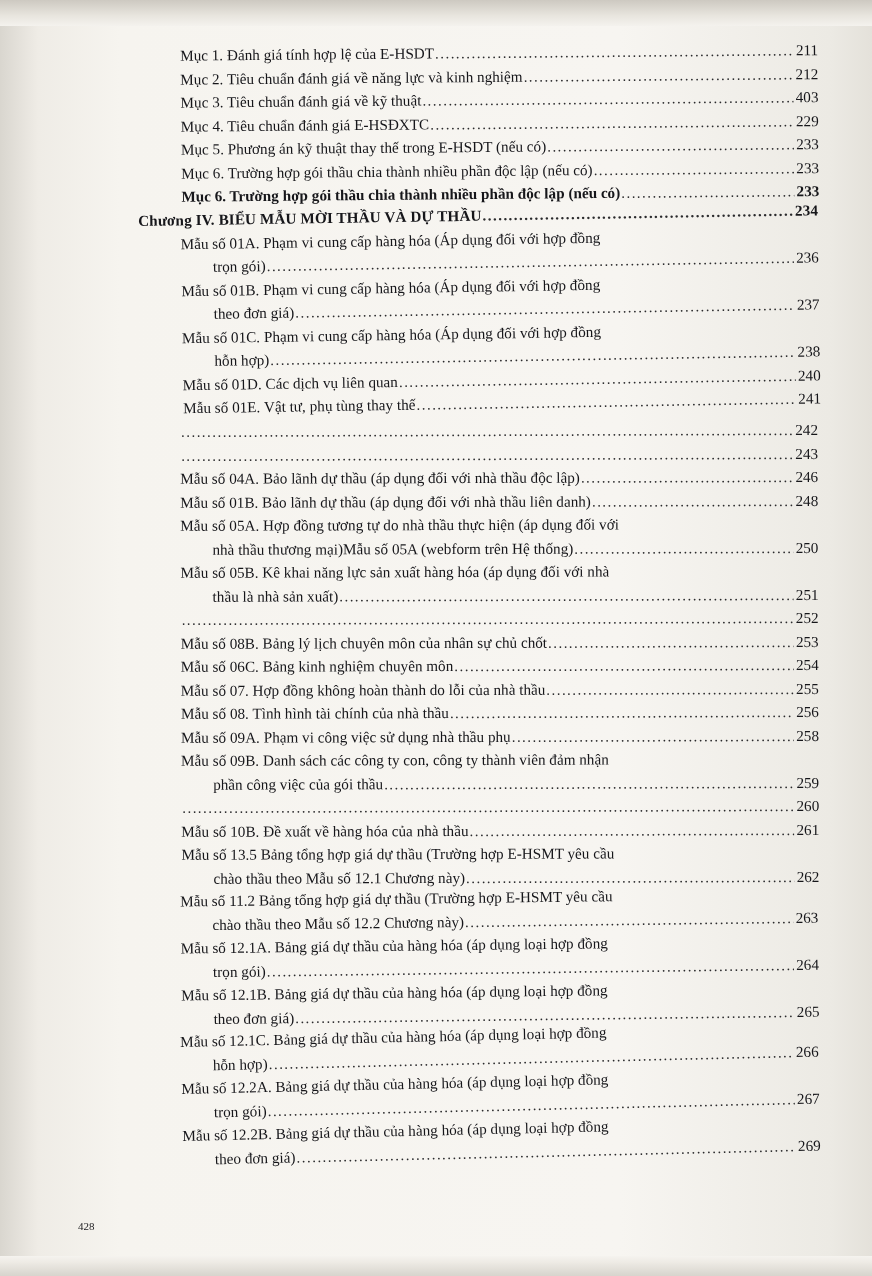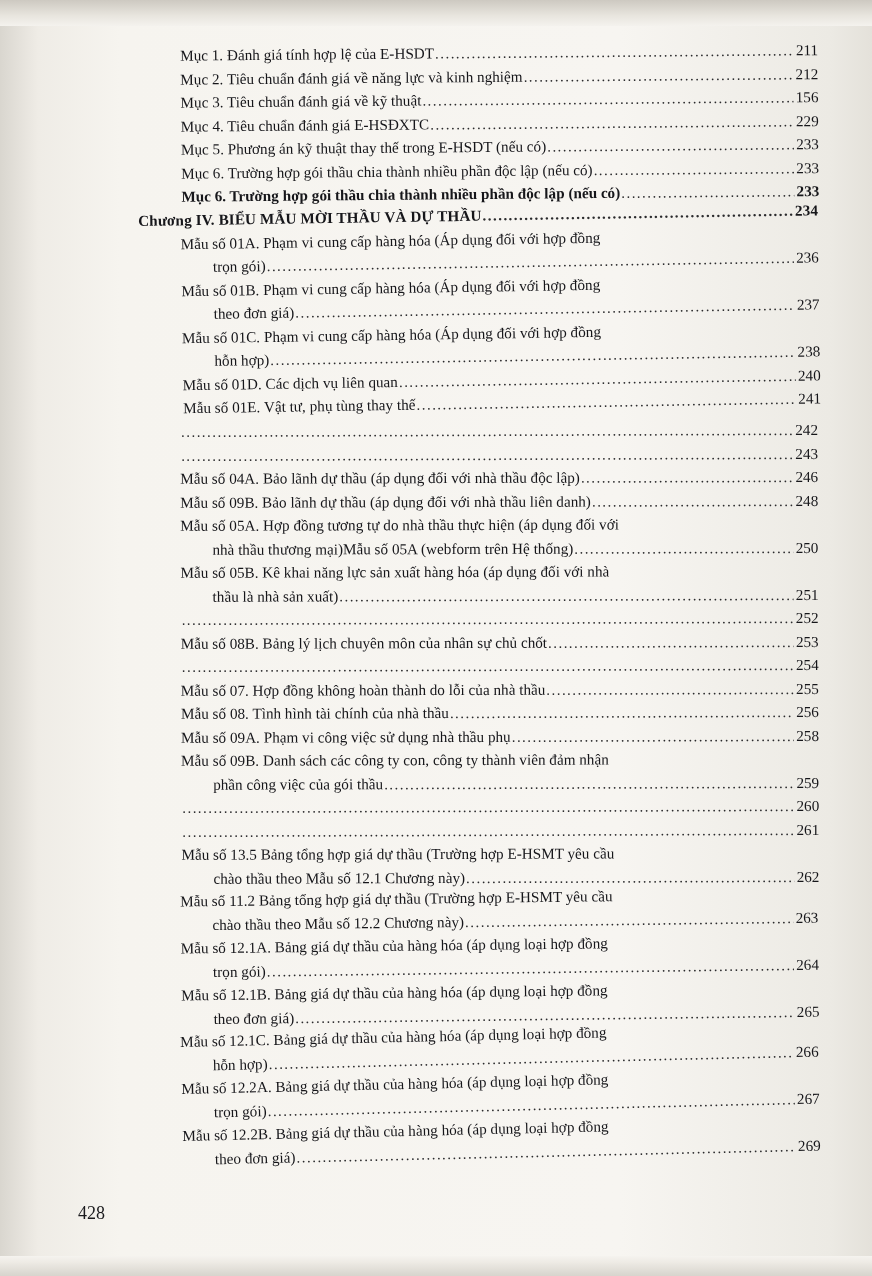--- a/index.html
+++ b/index.html
@@ -82,22 +82,22 @@
     font-weight: bold;
     padding-left: 0;
     letter-spacing: 0.1px;
     display: flex;
     align-items: baseline;
   }
   .bold { font-weight: bold; }
   .folio {
     position: absolute;
     left: 78px;
-    bottom: 52px;
-    font-size: 18px;
+    bottom: 44px;
+    font-size: 11px;
     color: #1b1b1e;
   }
   .grp { position: relative; }
 </style>
 </head>
 <body>
 
 <div class="page">
   <div class="page-shade"></div>
   <div class="top-edge"></div>
@@ -116,21 +116,21 @@
           <div class="row indent1">
             <span class="lbl">Mục 2. Tiêu chuẩn đánh giá về năng lực và kinh nghiệm</span>
             <span class="dots">........................................................................................................................</span>
             <span class="pg">212</span>
           </div>
         </div>
         <div class="toc-line">
           <div class="row indent1">
             <span class="lbl">Mục 3. Tiêu chuẩn đánh giá về kỹ thuật</span>
             <span class="dots">........................................................................................................................</span>
-            <span class="pg">156</span>
+            <span class="pg">403</span>
           </div>
         </div>
         <div class="toc-line">
           <div class="row indent1">
             <span class="lbl">Mục 4. Tiêu chuẩn đánh giá E-HSĐXTC</span>
             <span class="dots">........................................................................................................................</span>
             <span class="pg">229</span>
           </div>
         </div>
         <div class="toc-line">
@@ -229,21 +229,21 @@
         </div>
         <div class="toc-line">
           <div class="row indent1">
             <span class="lbl">Mẫu số 04A. Bảo lãnh dự thầu (áp dụng đối với nhà thầu độc lập)</span>
             <span class="dots">........................................................................................................................</span>
             <span class="pg">246</span>
           </div>
         </div>
         <div class="toc-line">
           <div class="row indent1">
-            <span class="lbl">Mẫu số 09B. Bảo lãnh dự thầu (áp dụng đối với nhà thầu liên danh)</span>
+            <span class="lbl">Mẫu số 01B. Bảo lãnh dự thầu (áp dụng đối với nhà thầu liên danh)</span>
             <span class="dots">........................................................................................................................</span>
             <span class="pg">248</span>
           </div>
         </div>
         <div class="toc-line">
           <div class="row indent1">
             <span class="lbl">Mẫu số 05A. Hợp đồng tương tự do nhà thầu thực hiện (áp dụng đối với</span>
           </div>
         </div>
         <div class="toc-line">
@@ -273,20 +273,21 @@
         </div>
         <div class="toc-line">
           <div class="row indent1">
             <span class="lbl">Mẫu số 08B. Bảng lý lịch chuyên môn của nhân sự chủ chốt</span>
             <span class="dots">........................................................................................................................</span>
             <span class="pg">253</span>
           </div>
         </div>
         <div class="toc-line">
           <div class="row indent1">
+            <span class="lbl">Mẫu số 06C. Bảng kinh nghiệm chuyên môn</span>
             <span class="dots">........................................................................................................................</span>
             <span class="pg">254</span>
           </div>
         </div>
         <div class="toc-line">
           <div class="row indent1">
             <span class="lbl">Mẫu số 07. Hợp đồng không hoàn thành do lỗi của nhà thầu</span>
             <span class="dots">........................................................................................................................</span>
             <span class="pg">255</span>
           </div>
@@ -318,20 +319,21 @@
           </div>
         </div>
         <div class="toc-line">
           <div class="row indent1">
             <span class="dots">........................................................................................................................</span>
             <span class="pg">260</span>
           </div>
         </div>
         <div class="toc-line">
           <div class="row indent1">
+            <span class="lbl">Mẫu số 10B. Đề xuất về hàng hóa của nhà thầu</span>
             <span class="dots">........................................................................................................................</span>
             <span class="pg">261</span>
           </div>
         </div>
         <div class="toc-line">
           <div class="row indent1">
             <span class="lbl">Mẫu số 13.5 Bảng tổng hợp giá dự thầu (Trường hợp E-HSMT yêu cầu</span>
           </div>
         </div>
         <div class="toc-line">

